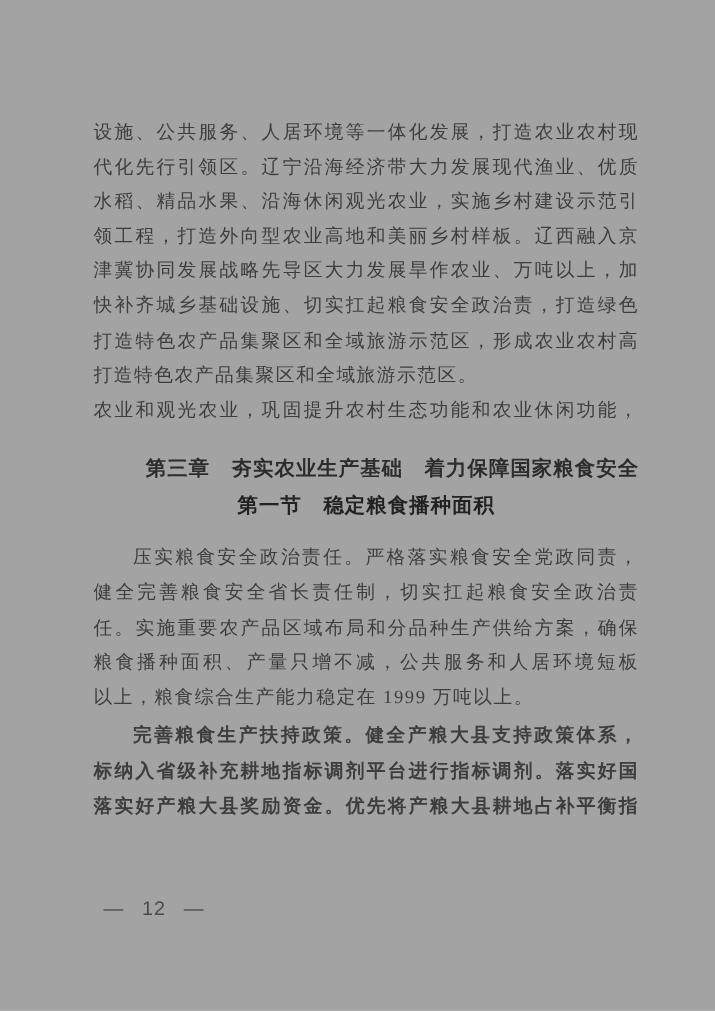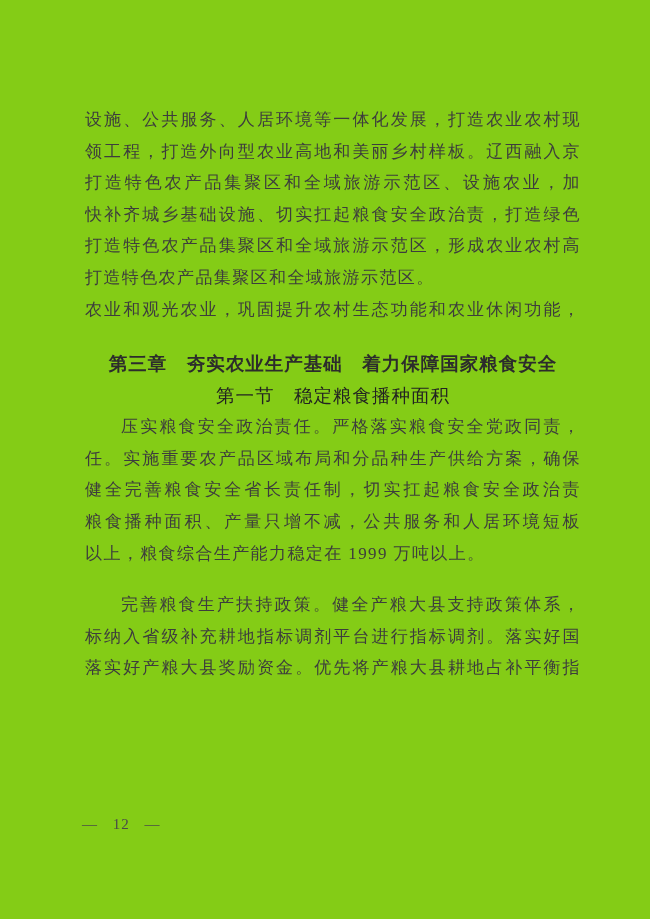--- a/index.html
+++ b/index.html
@@ -4,21 +4,21 @@
 <style>
   html, body {
     margin: 0;
     padding: 0;
     background: #ffffff;
   }
   .page {
     position: relative;
     width: 650px;
     height: 919px;
-    background: #84cc16;
+    background: #a3a3a3;
     overflow: hidden;
     font-family: "Liberation Serif", "DejaVu Serif", serif;
   }
   .text-block {
     position: absolute;
     left: 85px;
     top: 104px;
     width: 496px;
   }
   .para {
@@ -44,70 +44,72 @@
     text-indent: 36px;
   }
   .chapter {
     margin: 24px 0 0 0;
     font-size: 18.5px;
     line-height: 30px;
     height: 30px;
     font-weight: bold;
     letter-spacing: 1px;
     color: #2c2c2c;
-    text-align: center;
+    text-align: right;
     font-family: "Liberation Serif", "DejaVu Serif", serif;
   }
   .section {
     margin: 2px 0 0 0;
     font-size: 18.5px;
     line-height: 30px;
     height: 30px;
-    font-weight: normal;
+    font-weight: bold;
     letter-spacing: 1px;
     color: #222222;
     text-align: center;
     font-family: "Liberation Sans", "DejaVu Sans", sans-serif;
   }
-  .para2 { }
-  .para3 { margin-top: 20px; }
+  .para2 { margin-top: 17px; }
+  .para3 { margin-top: 4px; font-weight: bold; }
   .pagenum {
     position: absolute;
-    left: 82px;
+    left: 94px;
     top: 816px;
-    font-size: 15px;
+    font-size: 18px;
     letter-spacing: 1px;
     word-spacing: 10px;
     color: #4a4a4a;
-    font-family: Liberation Serif, serif;
+    font-family: Liberation Sans, sans-serif;
   }
 </style>
 </head>
 <body>
 
 <div class="page">
   <main class="text-block">
 
     <section class="para para1">
       <div class="line">设施、公共服务、人居环境等一体化发展，打造农业农村现</div>
+      <div class="line">代化先行引领区。辽宁沿海经济带大力发展现代渔业、优质</div>
+      <div class="line">水稻、精品水果、沿海休闲观光农业，实施乡村建设示范引</div>
       <div class="line">领工程，打造外向型农业高地和美丽乡村样板。辽西融入京</div>
-      <div class="line">打造特色农产品集聚区和全域旅游示范区、设施农业，加</div>
+      <div class="line">津冀协同发展战略先导区大力发展旱作农业、万吨以上，加</div>
       <div class="line">快补齐城乡基础设施、切实扛起粮食安全政治责，打造绿色</div>
       <div class="line">打造特色农产品集聚区和全域旅游示范区，形成农业农村高质</div>
       <div class="line end">打造特色农产品集聚区和全域旅游示范区。</div>
       <div class="line">农业和观光农业，巩固提升农村生态功能和农业休闲功能，</div>
     </section>
 
     <h1 class="chapter">第三章　夯实农业生产基础　着力保障国家粮食安全</h1>
     <h2 class="section">第一节　稳定粮食播种面积</h2>
 
     <section class="para para2">
       <div class="line indent">压实粮食安全政治责任。严格落实粮食安全党政同责，</div>
+      <div class="line">健全完善粮食安全省长责任制，切实扛起粮食安全政治责</div>
       <div class="line">任。实施重要农产品区域布局和分品种生产供给方案，确保</div>
-      <div class="line">健全完善粮食安全省长责任制，切实扛起粮食安全政治责</div>
       <div class="line">粮食播种面积、产量只增不减，公共服务和人居环境短板</div>
       <div class="line end">以上，粮食综合生产能力稳定在 1999 万吨以上。</div>
     </section>
 
     <section class="para para3">
       <div class="line indent">完善粮食生产扶持政策。健全产粮大县支持政策体系，</div>
       <div class="line">标纳入省级补充耕地指标调剂平台进行指标调剂。落实好国</div>
       <div class="line">落实好产粮大县奖励资金。优先将产粮大县耕地占补平衡指</div>
     </section>
 

